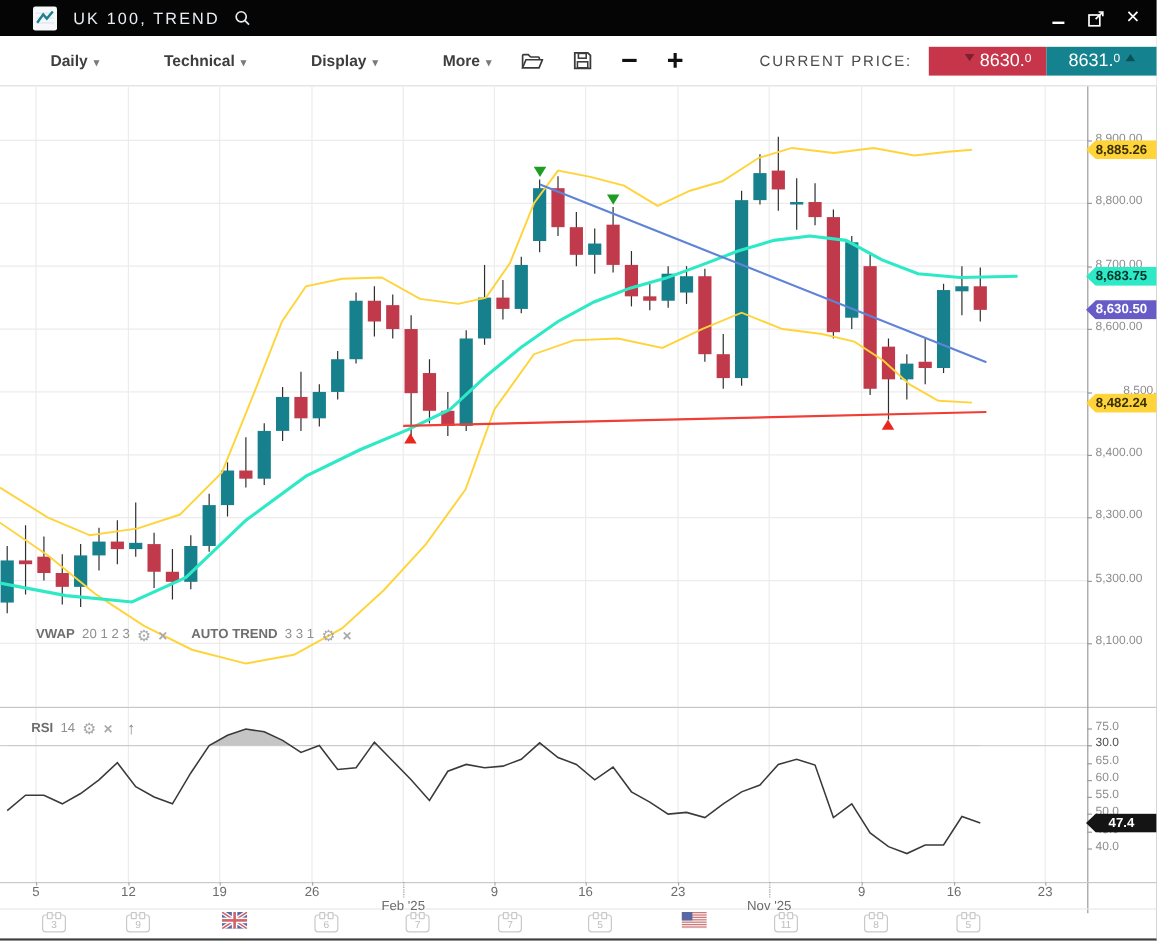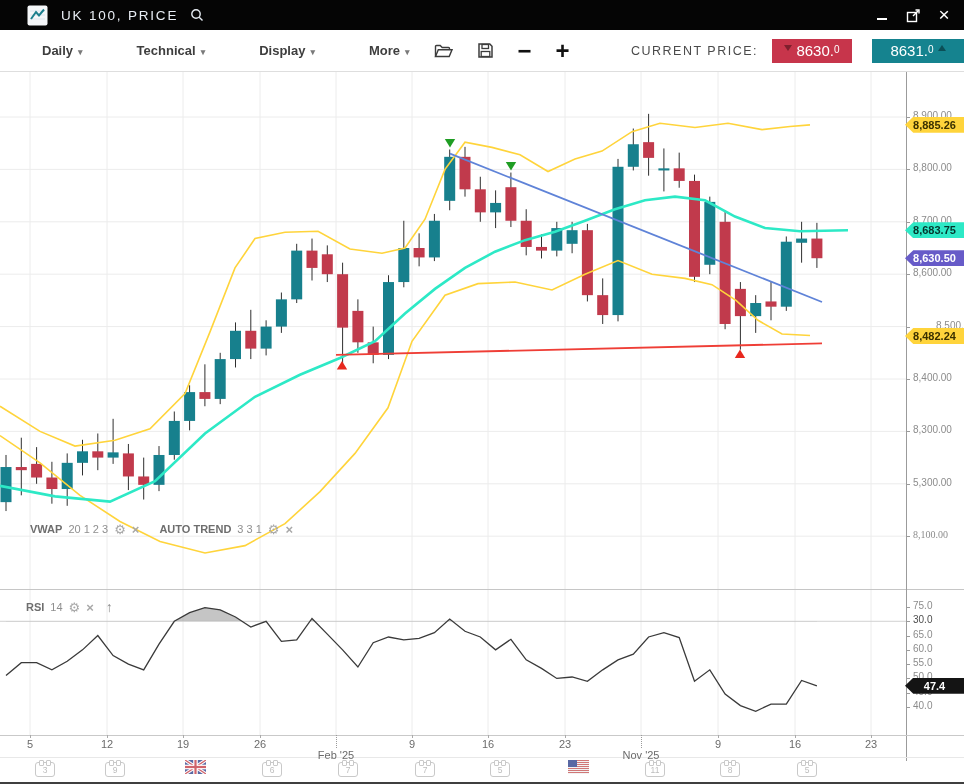--- a/index.html
+++ b/index.html
@@ -19,21 +19,21 @@
   
   .toolbar{position:absolute;left:0;top:30px;width:964px;height:42px;background:#fff;border-bottom:1px solid #dedede;display:flex;align-items:center;box-sizing:border-box;}
   .menu-item{font-weight:bold;font-size:13px;color:#3e3e3e;margin-left:26px;cursor:pointer;white-space:nowrap;display:flex;align-items:center;gap:5px;padding-left:28px;}
   .menu-item:first-child{margin-left:14px;}
   .caret{font-size:9px;color:#7a7a7a;transform:translateY(1px);}
   .tb-icon{margin-left:24px;cursor:pointer;display:flex;align-items:center;}
   .zoom-btn{margin-left:24px;font-size:24px;font-weight:bold;color:#111;cursor:pointer;line-height:20px;}
   .cp-wrap{margin-left:auto;display:flex;align-items:center;}
   .cp-label{font-size:12.5px;color:#4a4a4a;letter-spacing:1.5px;margin-right:14px;}
   .badge{height:24px;display:flex;align-items:center;justify-content:center;color:#fff;font-size:15px;position:relative;}
-  .badge-bid{width:80px;background:#c7354b;margin-right:20px;}
+  .badge-bid{width:80px;background:#c7354b;margin-right:0;padding-left:18px;}
   .badge-ask{width:92px;background:#15838f;}
   .tri-down{width:0;height:0;border-left:4px solid transparent;border-right:4px solid transparent;border-top:6px solid #7e1f2d;margin-right:4px;margin-bottom:6px;}
   .tri-up{width:0;height:0;border-left:4px solid transparent;border-right:4px solid transparent;border-bottom:6px solid #0b4f57;margin-left:4px;margin-bottom:6px;}
   .px-small{font-size:10px;align-self:flex-start;margin-top:5px;}
 
   
   #main-chart{position:absolute;left:0;top:72px;width:906px;height:517px;}
   #rsi-chart{position:absolute;left:0;top:590px;width:906px;height:145px;}
   .pane-sep{position:absolute;left:0;top:589px;width:964px;height:1px;background:#c6c6c6;}
   .axis-vline{position:absolute;left:906px;top:72px;width:1px;height:689px;background:#9b9b9b;}
@@ -67,21 +67,21 @@
 <div id="app">
 
   <div class="titlebar">
     <svg class="app-icon" viewBox="0 0 21 21">
       <rect x="0.5" y="0.5" width="20" height="20" rx="2" fill="#f5f7f9"></rect>
       <line x1="3" y1="6" x2="18" y2="6" stroke="#dbe5ee" stroke-width="1"></line>
       <line x1="3" y1="10" x2="18" y2="10" stroke="#dbe5ee" stroke-width="1"></line>
       <line x1="3" y1="14" x2="18" y2="14" stroke="#dbe5ee" stroke-width="1"></line>
       <polyline points="4,14 9,7 12,10.5 17,4.5" fill="none" stroke="#1b7f8d" stroke-width="2"></polyline>
     </svg>
-    <span class="title">UK 100, PRICE</span>
+    <span class="title">UK 100, TREND</span>
     <span class="search-icon">
       <svg width="16" height="16" viewBox="0 0 16 16">
         <circle cx="7" cy="7" r="4.2" fill="none" stroke="#e6ecf3" stroke-width="1.4"></circle>
         <line x1="10.2" y1="10.2" x2="13.5" y2="13.5" stroke="#e6ecf3" stroke-width="1.4"></line>
       </svg>
     </span>
     <div class="win-controls">
       <div class="win-btn">
           <div class="min-bar"></div>
         </div>
@@ -351,21 +351,21 @@
     <div class="y-label" style="top: 267.2px;">8,600.00</div>
     <div class="y-tick" style="top: 326.6px;"></div>
     <div class="y-label" style="top: 319.6px; margin-left: 23px;">8,500.00</div>
     <div class="y-tick" style="top: 379px;"></div>
     <div class="y-label" style="top: 372px;">8,400.00</div>
     <div class="y-tick" style="top: 431.4px;"></div>
     <div class="y-label" style="top: 424.4px;">8,300.00</div>
     <div class="y-tick" style="top: 483.8px;"></div>
     <div class="y-label" style="top: 476.8px;">5,300.00</div>
     <div class="y-tick" style="top: 536.2px;"></div>
-    <div class="y-label" style="top: 529.2px; font-family: Liberation Serif, serif;">8,100.00</div>
+    <div class="y-label" style="top: 529.2px;">8,100.00</div>
     <div class="y-tick" style="top: 607px;"></div>
     <div class="y-label" style="top: 600px;">75.0</div>
     <div class="y-tick" style="top: 621.285px;"></div>
     <div class="y-label" style="top: 614.285px; color: rgb(77, 77, 77);">30.0</div>
     <div class="y-tick" style="top: 635.57px;"></div>
     <div class="y-label" style="top: 628.57px;">65.0</div>
     <div class="y-tick" style="top: 649.855px;"></div>
     <div class="y-label" style="top: 642.855px;">60.0</div>
     <div class="y-tick" style="top: 664.14px;"></div>
     <div class="y-label" style="top: 657.14px;">55.0</div>

